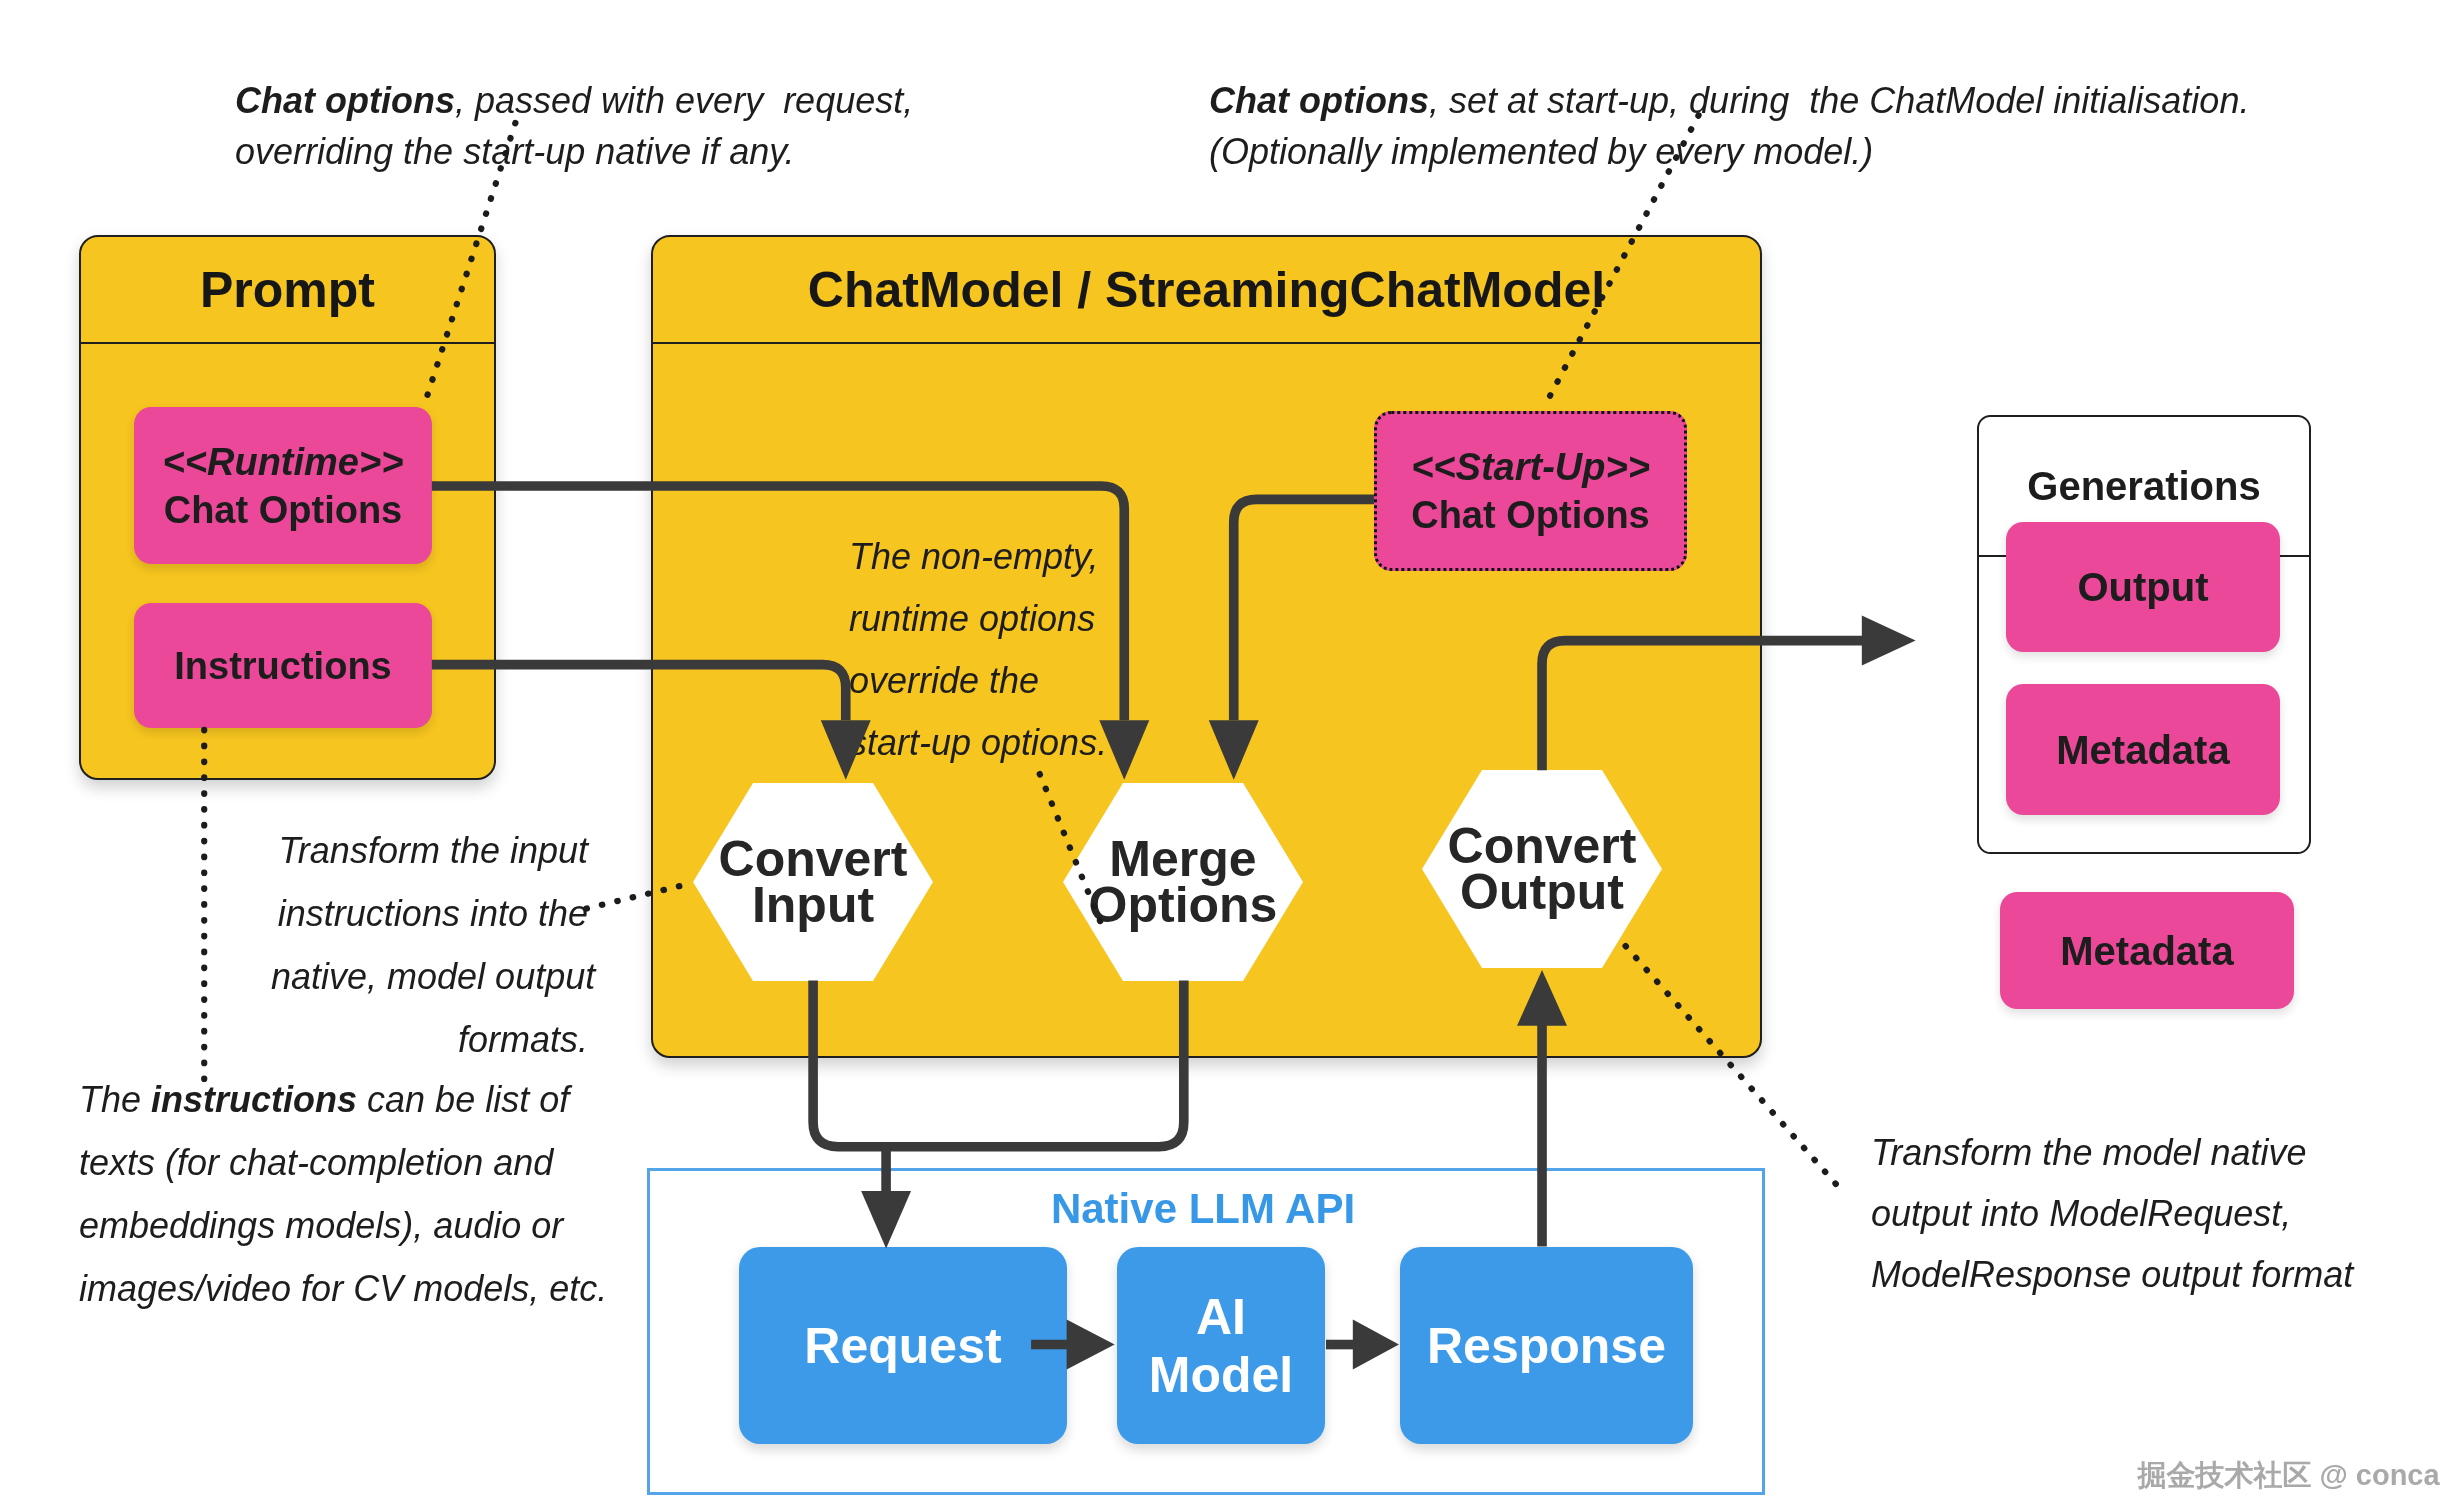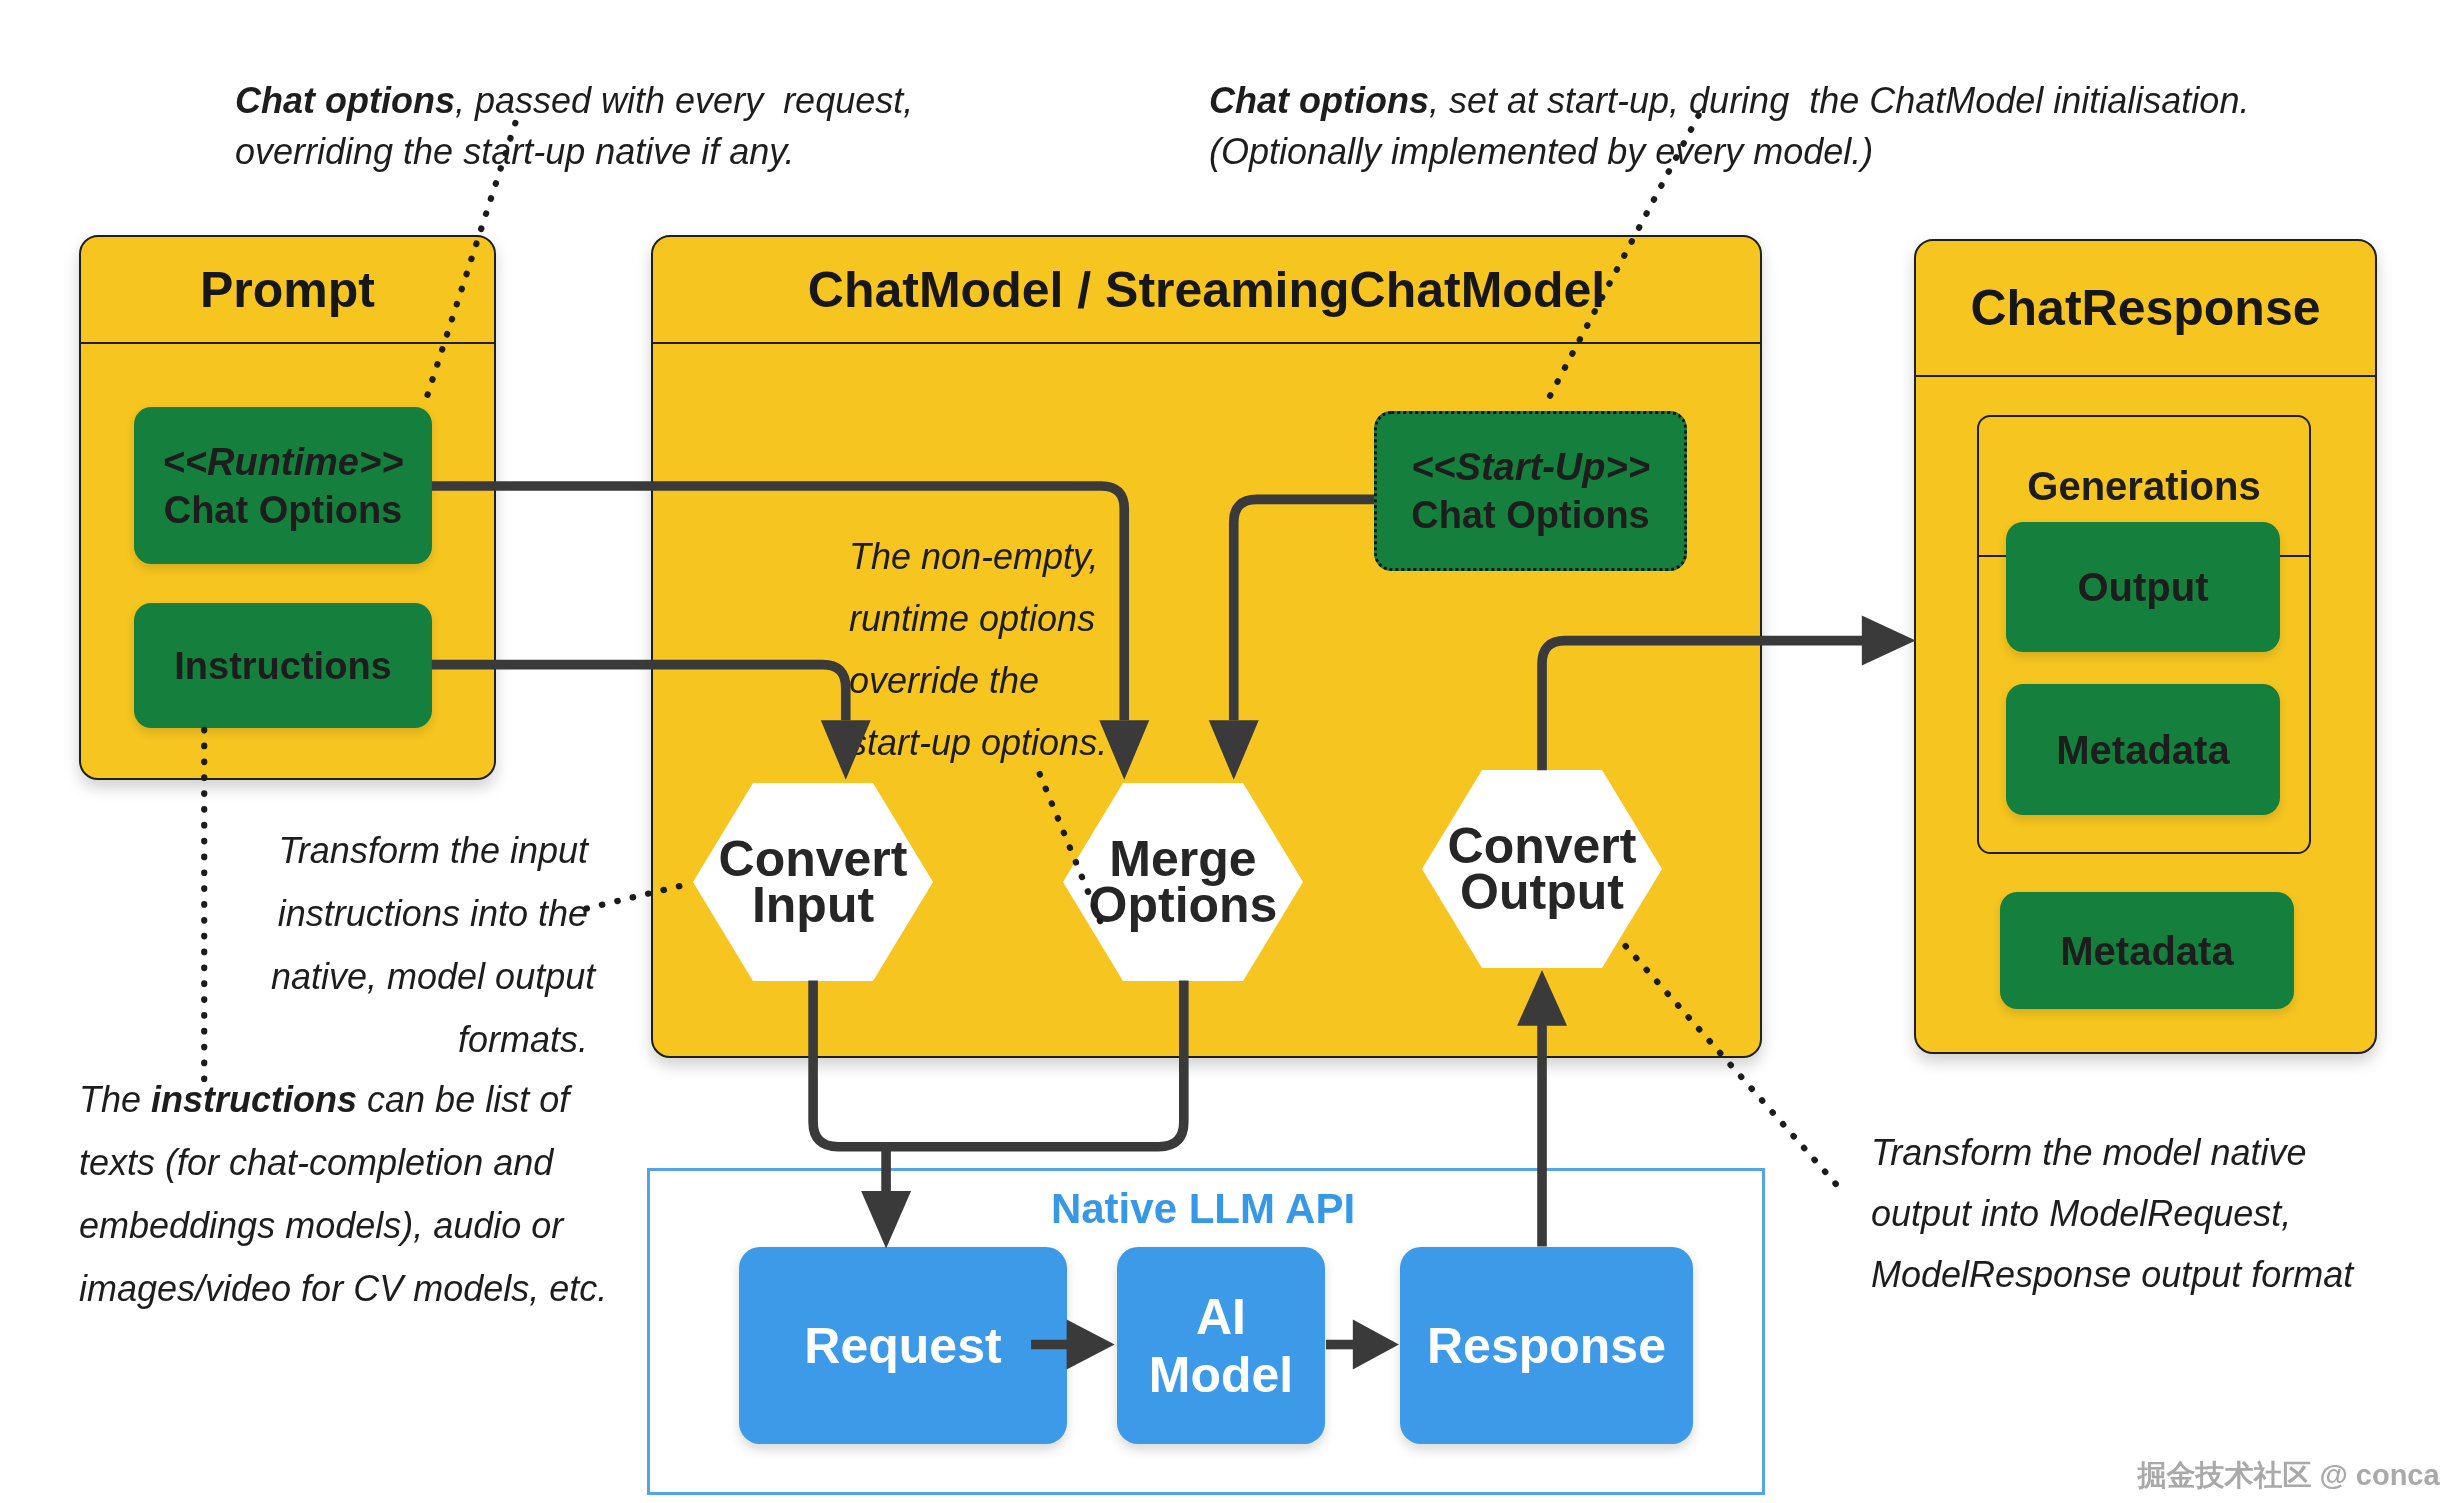--- a/index.html
+++ b/index.html
@@ -12,21 +12,21 @@
     position:absolute;background:#F6C51F;border:2.9px solid #1f1f1f;border-radius:19px;
     box-shadow:0 7.7px 15.4px rgba(0,0,0,0.18);
   }
   .ybox-header{
     position:absolute;left:0;right:0;top:0;border-bottom:2.9px solid #1f1f1f;
     display:flex;align-items:center;justify-content:center;
     font-weight:700;font-size:50px;color:#171717;
   }
   
   .gbox{
-    position:absolute;background:#15803d;border-radius:17.3px;
+    position:absolute;background:#ec4899;border-radius:17.3px;
     display:flex;flex-direction:column;align-items:center;justify-content:center;
     box-shadow:0 4.8px 9.6px rgba(0,0,0,0.12);
     text-align:center;
   }
   .gbox .stereo{font-style:italic;font-weight:600;font-size:38px;line-height:48px;}
   .gbox .glabel{font-weight:700;font-size:38px;line-height:48px;}
   .gbox.dotted{border:3.8px dotted #111;box-shadow:none;}
   
   .inner-box{
     position:absolute;border:2.9px solid #1f1f1f;border-radius:13.4px;background:transparent;
@@ -102,23 +102,20 @@
   </div>
   <div class="hex" style="left:1063px;top:783px;width:240px;height:198px;">
     <span>Merge</span>
     <span>Options</span>
   </div>
   <div class="hex" style="left:1422px;top:770px;width:240px;height:198px;">
     <span>Convert</span>
     <span>Output</span>
   </div>
 
-  <div class="ybox" style="left:1914px;top:239px;width:459px;height:811px;">
-    <div class="ybox-header" style="height:134px;">ChatResponse</div>
-  </div>
   <div class="inner-box" style="left:1977px;top:415px;width:330px;height:435px;">
     <div class="inner-header" style="height:138px;">Generations</div>
   </div>
   <div class="gbox" style="left:2006px;top:522px;width:274px;height:130px;">
     <div class="glabel" style="font-size:40px;">Output</div>
   </div>
   <div class="gbox" style="left:2006px;top:684px;width:274px;height:131px;">
     <div class="glabel" style="font-size:40px;">Metadata</div>
   </div>
   <div class="gbox" style="left:2000px;top:892px;width:294px;height:117px;">

